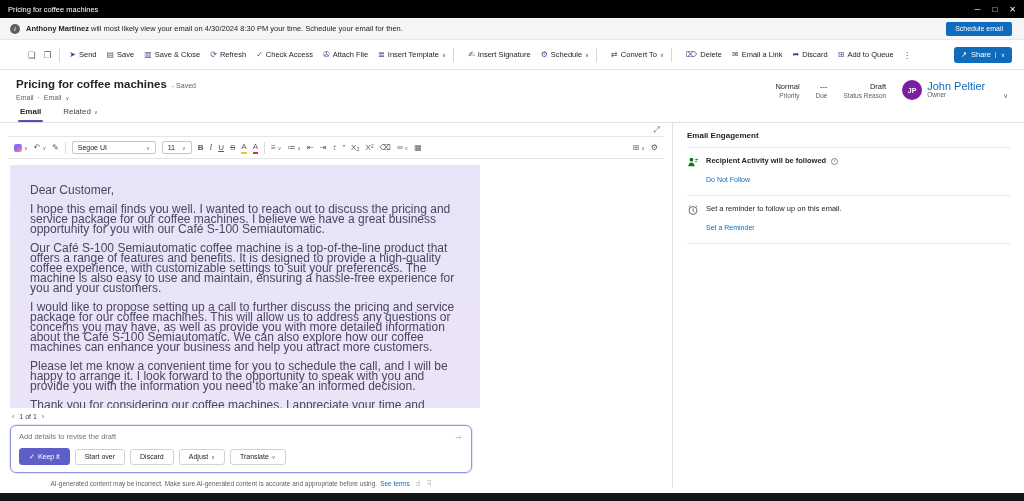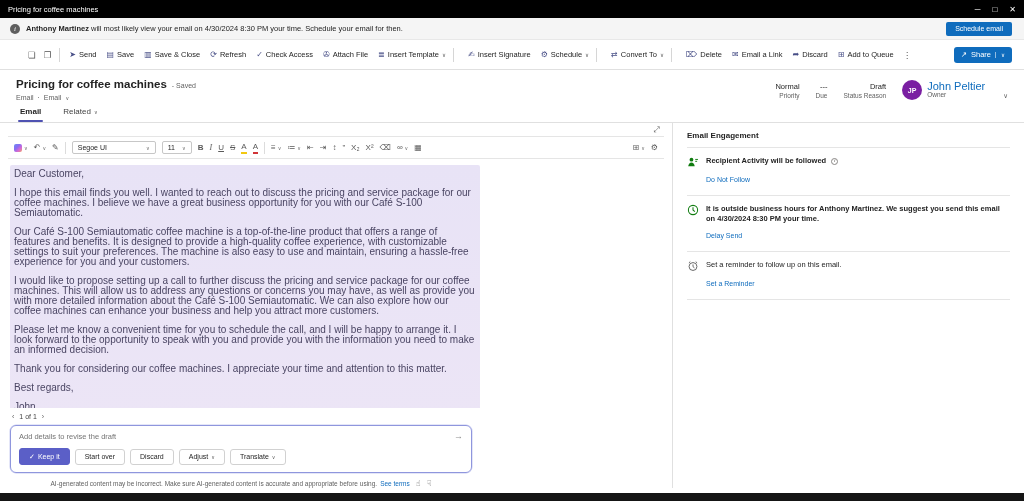--- a/index.html
+++ b/index.html
@@ -75,21 +75,21 @@
   .fmt-b { font-weight: bold; }
   .fmt-i { font-style: italic; font-family: "Liberation Serif", serif; }
   .fmt-u { text-decoration: underline; }
   .fmt-s { text-decoration: line-through; }
   .hl { border-bottom: 2px solid #f2c811; }
   .fc { border-bottom: 2px solid #d13438; }
   .fmt-rest { display: flex; align-items: center; gap: 6px; }
   .fmt-right { display: flex; align-items: center; gap: 6px; margin-left: auto; }
 
   .body-scroll { flex: 1; padding: 6px 10px 0; overflow: hidden; }
-  .draft-block { width: 470px; background: linear-gradient(180deg, #e8e3f6, #ece5f6); border-radius: 2px; padding: 4px; font-size: 10px; line-height: 10px; color: #4a4563; }
+  .draft-block { width: 470px; background: linear-gradient(180deg, #e8e3f6, #ece5f6); border-radius: 2px; padding: 20px; font-size: 12px; line-height: 10px; color: #4a4563; }
   .draft-block p { margin: 0 0 9px; }
   .draft-block p:last-child { margin-bottom: 0; }
 
   .pager { display: flex; align-items: center; gap: 5px; font-size: 7px; color: #424242; padding: 5px 12px 2px; }
   .pg-chev { font-size: 7px; color: #616161; cursor: pointer; }
 
   .cp-box { margin: 3px 10px 0; width: 462px; border: 1px solid #8f96dd; box-shadow: 0 0 0 0.5px #c9cdf2; border-radius: 6px; padding: 5px 8px 7px; }
   .cp-input-row { display: flex; align-items: flex-end; gap: 6px; }
   .cp-input { flex: 1; border: none; outline: none; font-size: 7.5px; color: #242424; background: transparent; }
   .cp-input::placeholder { color: #757575; }
@@ -466,32 +466,20 @@
           </svg>
         </span>
         <span class="sp-text">
           <span>Recipient Activity will be followed</span>
           <span class="sp-info">i</span>
         </span>
       </div>
       <a class="sp-link">Do Not Follow</a>
     </div>
 
-    <div class="sp-item">
-      <div class="sp-row">
-        <span class="sp-ic">
-          <svg width="12" height="12" viewBox="0 0 14 14">
-            <circle cx="7" cy="7" r="5.4" fill="none" stroke="#107c10" stroke-width="1.2"></circle>
-            <path d="M7 3.8V7l2.2 1.8" fill="none" stroke="#107c10" stroke-width="1.2"></path>
-          </svg>
-        </span>
-        <span class="sp-text">It is outside business hours for Anthony Martinez. We suggest you send this email on 4/30/2024 8:30 PM your time.</span>
-      </div>
-      <a class="sp-link">Delay Send</a>
-    </div>
 
     <div class="sp-item">
       <div class="sp-row">
         <span class="sp-ic">
           <svg width="12" height="12" viewBox="0 0 14 14">
             <circle cx="7" cy="7.6" r="4.6" fill="none" stroke="#616161" stroke-width="1.1"></circle>
             <path d="M7 5.2v2.6l1.7 1.4" fill="none" stroke="#616161" stroke-width="1.1"></path>
             <path d="M2.2 3.4 3.8 1.9M11.8 3.4 10.2 1.9" stroke="#616161" stroke-width="1.1"></path>
           </svg>
         </span>

